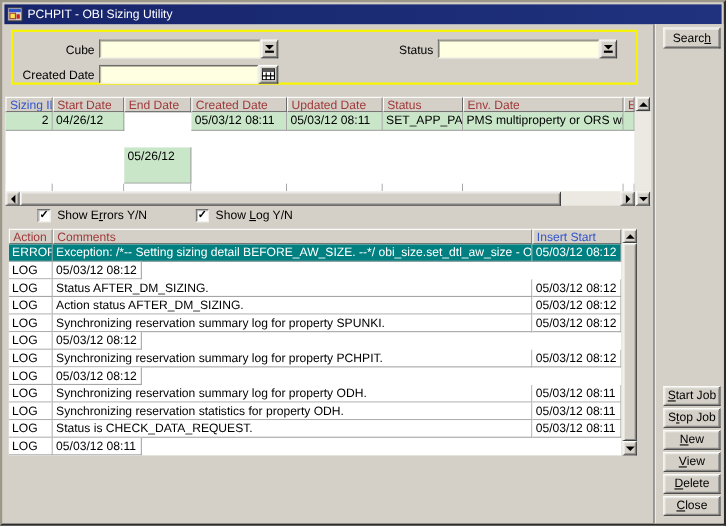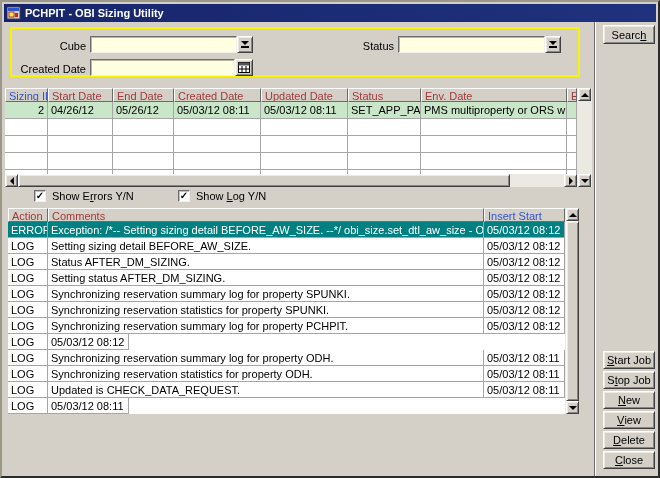--- a/index.html
+++ b/index.html
@@ -7,21 +7,21 @@
   .window{
     position:relative;width:660px;height:478px;background:#d4d0c8;
     border:2px solid;border-color:#9b9789 #2b2b2b #2b2b2b #9b9789;
     font-family:"Liberation Sans",sans-serif;font-size:11px;color:#000;
     overflow:hidden;
   }
   
   .titlebar{position:absolute;left:2px;top:2px;right:2px;height:18px;
     background:linear-gradient(90deg,#16246b,#20327e);
     display:flex;align-items:center;gap:4px;padding-left:3px;}
-  .title-text{color:#fff;font-weight:bold;font-size:11px;white-space:nowrap;}
+  .title-text{color:#fff;font-weight:normal;font-size:11px;white-space:nowrap;}
   
   .btn3d{background:#d4d0c8;border:1px solid;border-color:#ffffff #404040 #404040 #ffffff;
     box-shadow:inset 1px 1px 0 #eceae2, inset -1px -1px 0 #868686;
     display:flex;align-items:center;justify-content:center;cursor:default;}
   
   .field{background:#ffffe1;border:1px solid;border-color:#6d6d6d #f2f0ea #f2f0ea #6d6d6d;
     box-shadow:inset 1px 1px 0 rgba(0,0,0,.28);
     padding:2px 3px 0 3px;white-space:nowrap;overflow:hidden;}
   
   .search-panel{position:absolute;left:8px;top:25px;width:570px;height:50px;
@@ -128,21 +128,21 @@
         <div class="g-hcell hdr-red" style="width: 87px; height: 14px;">Created Date</div>
         <div class="g-hcell hdr-red" style="width: 87px; height: 14px;">Updated Date</div>
         <div class="g-hcell hdr-red" style="width: 73px; height: 14px;">Status</div>
         <div class="g-hcell hdr-red" style="width: 146px; height: 14px;">Env. Date</div>
         <div class="g-hcell hdr-red" style="width: 10px; height: 14px;">E</div>
       </div>
     <div class="g-body" id="g1-body" style="width:572px;height:72px;">
         <div class="g-row sel-green">
           <div class="g-cell num-cell" style="width: 43px; height: 17px;">2</div>
           <div class="g-cell" style="width: 65px; height: 17px;">04/26/12</div>
-          <div class="g-cell" style="width: 61px; height: 17px;">05/26/12</div>
+          <div class="g-cell" style="width: 61px; height: 33px; margin-top: 32px;">05/26/12</div>
           <div class="g-cell" style="width: 87px; height: 17px;">05/03/12 08:11</div>
           <div class="g-cell" style="width: 87px; height: 17px;">05/03/12 08:11</div>
           <div class="g-cell" style="width: 73px; height: 17px;">SET_APP_PARAM</div>
           <div class="g-cell" style="width: 146px; height: 17px;">PMS multiproperty or ORS with only i</div>
           <div class="g-cell" style="width: 10px; height: 17px;"></div>
         </div>
         <div class="g-row">
           <div class="g-cell" style="width: 43px; height: 17px;"></div>
           <div class="g-cell" style="width: 65px; height: 17px;"></div>
           <div class="g-cell" style="width: 61px; height: 17px;"></div>
@@ -220,41 +220,39 @@
         <div class="g-hcell hdr-blue" style="width: 81px; height: 14px;">Insert Start</div>
       </div>
     <div class="g-body" id="g2-body" style="width:557px;height:192px;">
         <div class="g-row sel-teal">
           <div class="g-cell" style="width: 40px; height: 16px;">ERROR</div>
           <div class="g-cell" style="width: 436px; height: 16px;">Exception: /*-- Setting sizing detail BEFORE_AW_SIZE. --*/ obi_size.set_dtl_aw_size - ORA-00904: "V46_H0</div>
           <div class="g-cell" style="width: 81px; height: 16px;">05/03/12 08:12</div>
         </div>
         <div class="g-row">
           <div class="g-cell" style="width: 40px; height: 16px;">LOG</div>
-          <div class="g-cell" style="width: 436px; height: 16px;">Setting sizing detail BEFORE_AW_SIZE.</div>
           <div class="g-cell" style="width: 81px; height: 16px;">05/03/12 08:12</div>
         </div>
         <div class="g-row">
           <div class="g-cell" style="width: 40px; height: 16px;">LOG</div>
           <div class="g-cell" style="width: 436px; height: 16px;">Status AFTER_DM_SIZING.</div>
           <div class="g-cell" style="width: 81px; height: 16px;">05/03/12 08:12</div>
         </div>
         <div class="g-row">
           <div class="g-cell" style="width: 40px; height: 16px;">LOG</div>
-          <div class="g-cell" style="width: 436px; height: 16px;">Setting status AFTER_DM_SIZING.</div>
+          <div class="g-cell" style="width: 436px; height: 16px;">Action status AFTER_DM_SIZING.</div>
           <div class="g-cell" style="width: 81px; height: 16px;">05/03/12 08:12</div>
         </div>
         <div class="g-row">
           <div class="g-cell" style="width: 40px; height: 16px;">LOG</div>
           <div class="g-cell" style="width: 436px; height: 16px;">Synchronizing reservation summary log for property SPUNKI.</div>
           <div class="g-cell" style="width: 81px; height: 16px;">05/03/12 08:12</div>
         </div>
         <div class="g-row">
           <div class="g-cell" style="width: 40px; height: 16px;">LOG</div>
-          <div class="g-cell" style="width: 436px; height: 16px;">Synchronizing reservation statistics for property SPUNKI.</div>
           <div class="g-cell" style="width: 81px; height: 16px;">05/03/12 08:12</div>
         </div>
         <div class="g-row">
           <div class="g-cell" style="width: 40px; height: 16px;">LOG</div>
           <div class="g-cell" style="width: 436px; height: 16px;">Synchronizing reservation summary log for property PCHPIT.</div>
           <div class="g-cell" style="width: 81px; height: 16px;">05/03/12 08:12</div>
         </div>
         <div class="g-row">
           <div class="g-cell" style="width: 40px; height: 16px;">LOG</div>
           <div class="g-cell" style="width: 81px; height: 16px;">05/03/12 08:12</div>
@@ -264,21 +262,21 @@
           <div class="g-cell" style="width: 436px; height: 16px;">Synchronizing reservation summary log for property ODH.</div>
           <div class="g-cell" style="width: 81px; height: 16px;">05/03/12 08:11</div>
         </div>
         <div class="g-row">
           <div class="g-cell" style="width: 40px; height: 16px;">LOG</div>
           <div class="g-cell" style="width: 436px; height: 16px;">Synchronizing reservation statistics for property ODH.</div>
           <div class="g-cell" style="width: 81px; height: 16px;">05/03/12 08:11</div>
         </div>
         <div class="g-row">
           <div class="g-cell" style="width: 40px; height: 16px;">LOG</div>
-          <div class="g-cell" style="width: 436px; height: 16px;">Updated is CHECK_DATA_REQUEST.</div>
+          <div class="g-cell" style="width: 436px; height: 16px;">Status is CHECK_DATA_REQUEST.</div>
           <div class="g-cell" style="width: 81px; height: 16px;">05/03/12 08:11</div>
         </div>
         <div class="g-row">
           <div class="g-cell" style="width: 40px; height: 16px;">LOG</div>
           <div class="g-cell" style="width: 81px; height: 16px;">05/03/12 08:11</div>
         </div>
       </div>
 
     <div class="sb" style="left:557px;top:0;width:14px;height:206px;">
       <div class="btn3d sb-btn" style="left:1px;top:0;">

